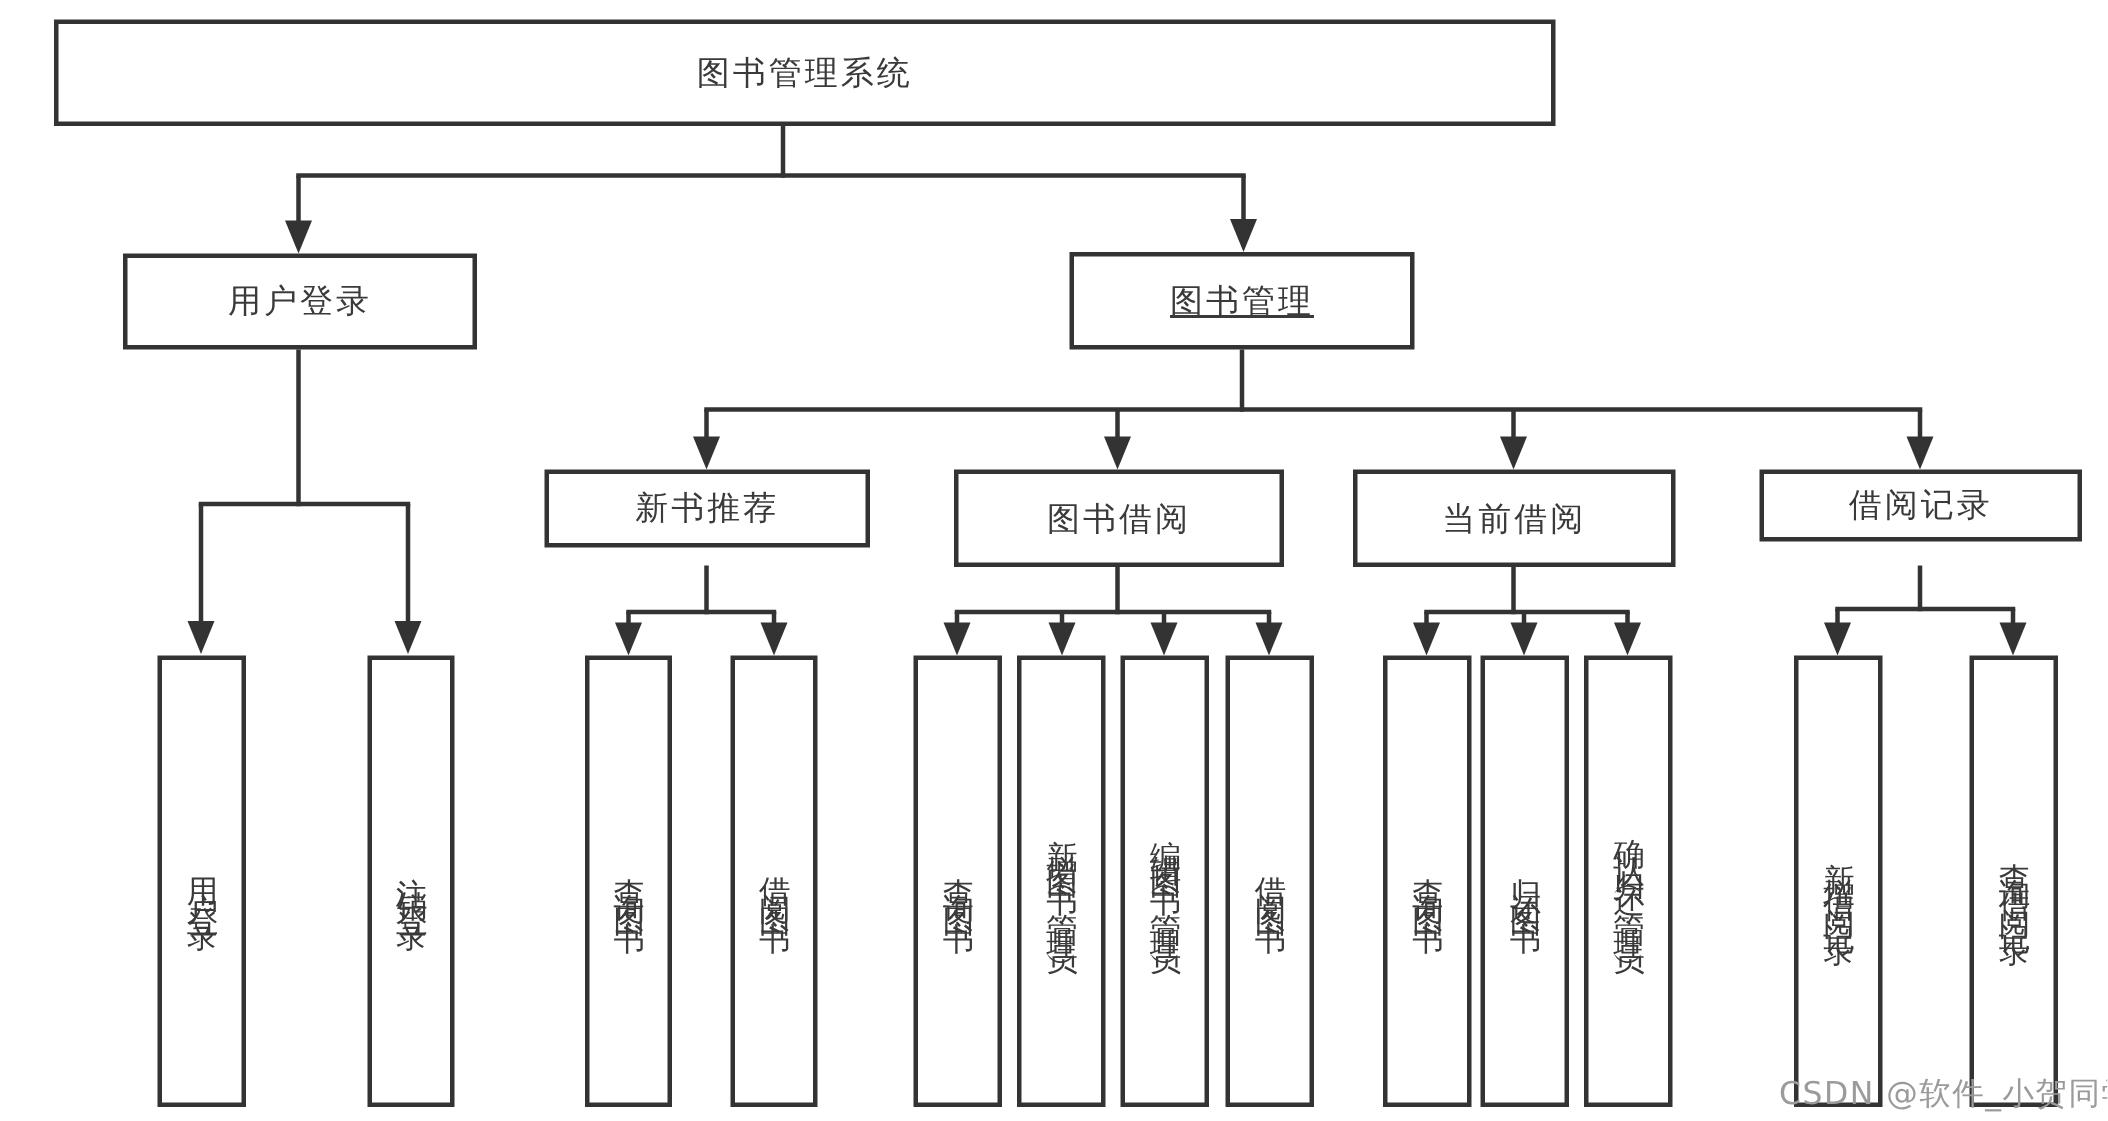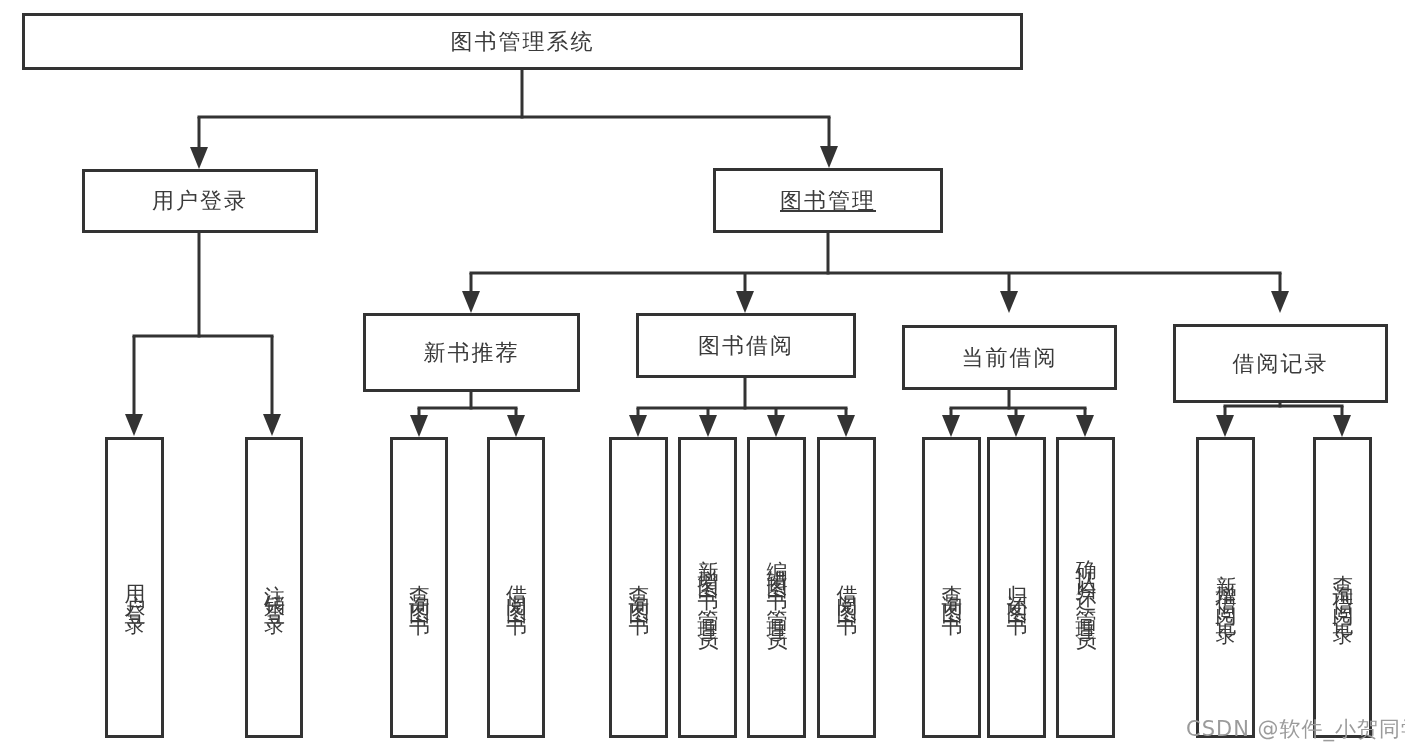--- a/index.html
+++ b/index.html
@@ -82,41 +82,41 @@
     <polygon points="1076,415 1094,415 1085,437" stroke="none"></polygon>
 
     <line x1="1280" y1="377" x2="1280" y2="407.5"></line>
     <line x1="1223.5" y1="406" x2="1343.5" y2="406"></line>
     <line x1="1225" y1="406" x2="1225" y2="417"></line>
     <polygon points="1216,415 1234,415 1225,437" stroke="none"></polygon>
     <line x1="1342" y1="406" x2="1342" y2="417"></line>
     <polygon points="1333,415 1351,415 1342,437" stroke="none"></polygon>
   </svg>
 
-  <div class="box" style="left:22px;top:13px;width:1001px;height:57px;">
+  <div class="box" style="left:36px;top:13px;width:1001px;height:71px;">
     <span class="hlabel">图书管理系统</span>
   </div>
 
   <div class="box" style="left:82px;top:169px;width:236px;height:64px;">
     <span class="hlabel">用户登录</span>
   </div>
   <div class="box" style="left:713px;top:168px;width:230px;height:65px;text-decoration:underline;">
     <span class="hlabel">图书管理</span>
   </div>
 
-  <div class="box" style="left:363px;top:313px;width:217px;height:79px;">
+  <div class="box" style="left:363px;top:313px;width:217px;height:52px;">
     <span class="hlabel">新书推荐</span>
   </div>
   <div class="box" style="left:636px;top:313px;width:220px;height:65px;align-items:center;">
     <span class="hlabel">图书借阅</span>
   </div>
-  <div class="box" style="left:902px;top:325px;width:215px;height:65px;">
+  <div class="box" style="left:902px;top:313px;width:215px;height:65px;">
     <span class="hlabel">当前借阅</span>
   </div>
-  <div class="box" style="left:1173px;top:324px;width:215px;height:79px;">
+  <div class="box" style="left:1173px;top:313px;width:215px;height:48px;">
     <span class="hlabel">借阅记录</span>
   </div>
 
   <div class="box leaf" style="left:105px;top:437px;width:59px;height:301px;">
     <span class="vlabel">用户登录</span>
   </div>
   <div class="box leaf" style="left:245px;top:437px;width:58px;height:301px;">
     <span class="vlabel">注销登录</span>
   </div>
 

